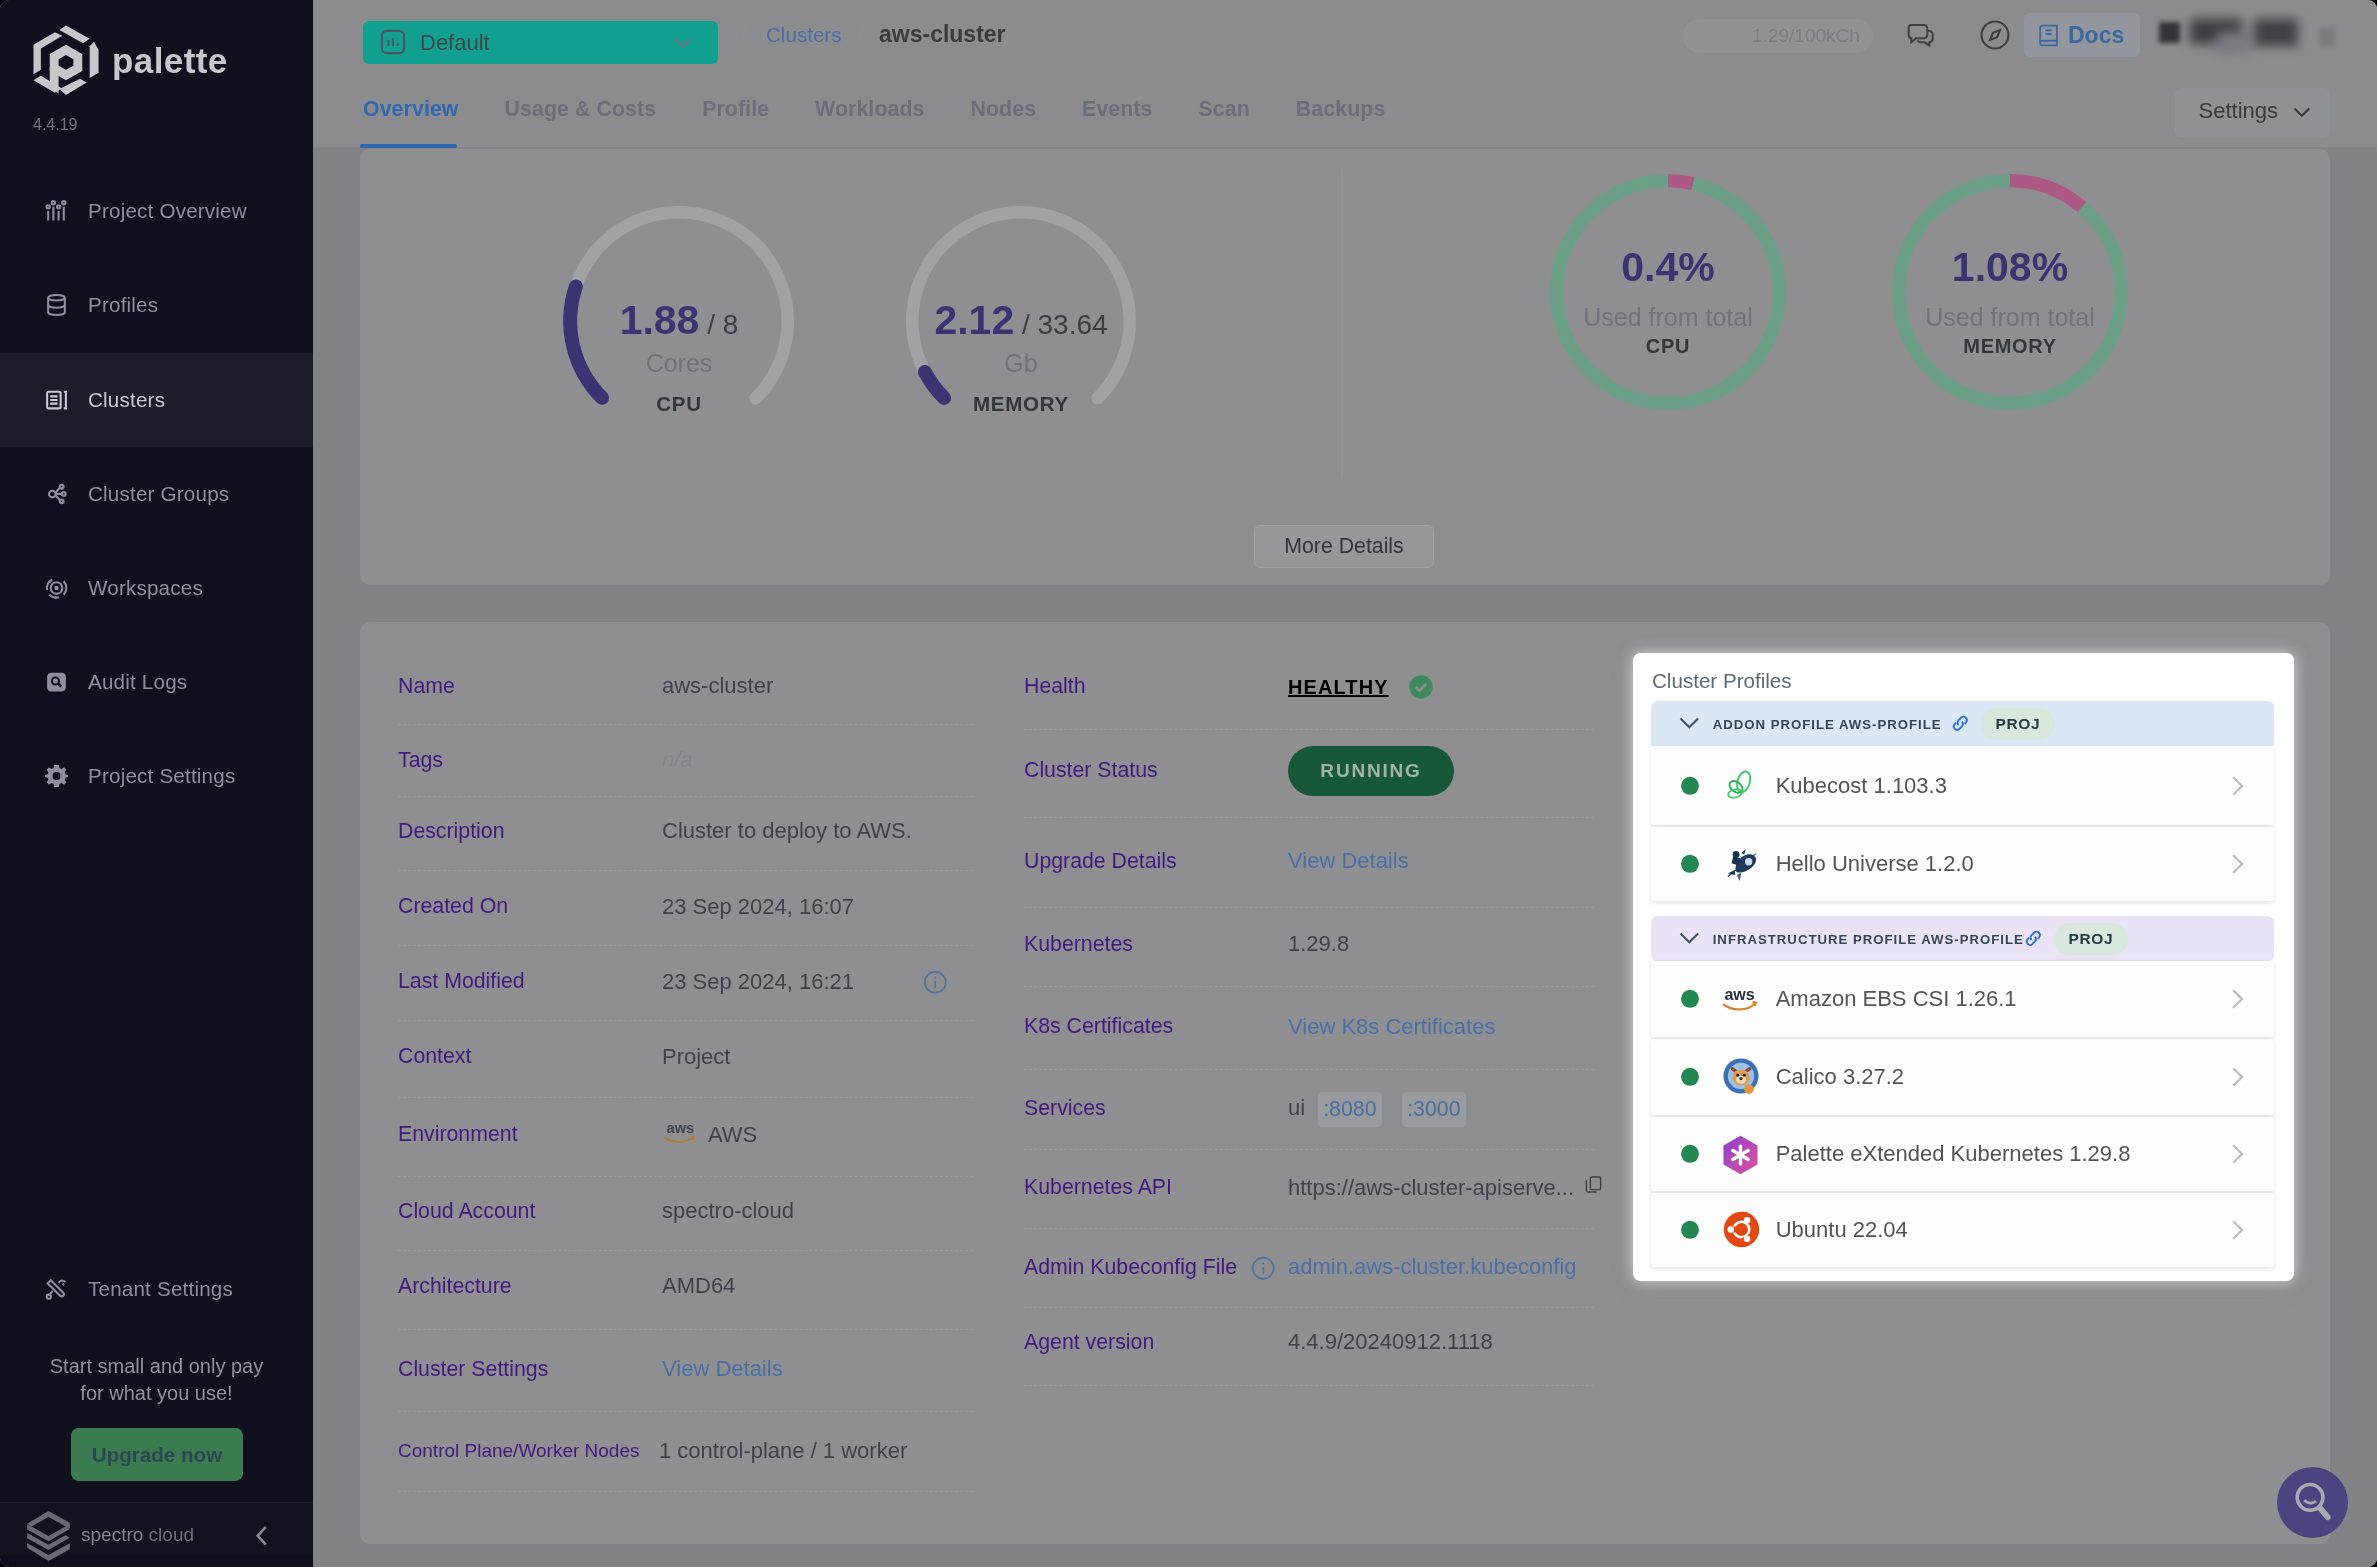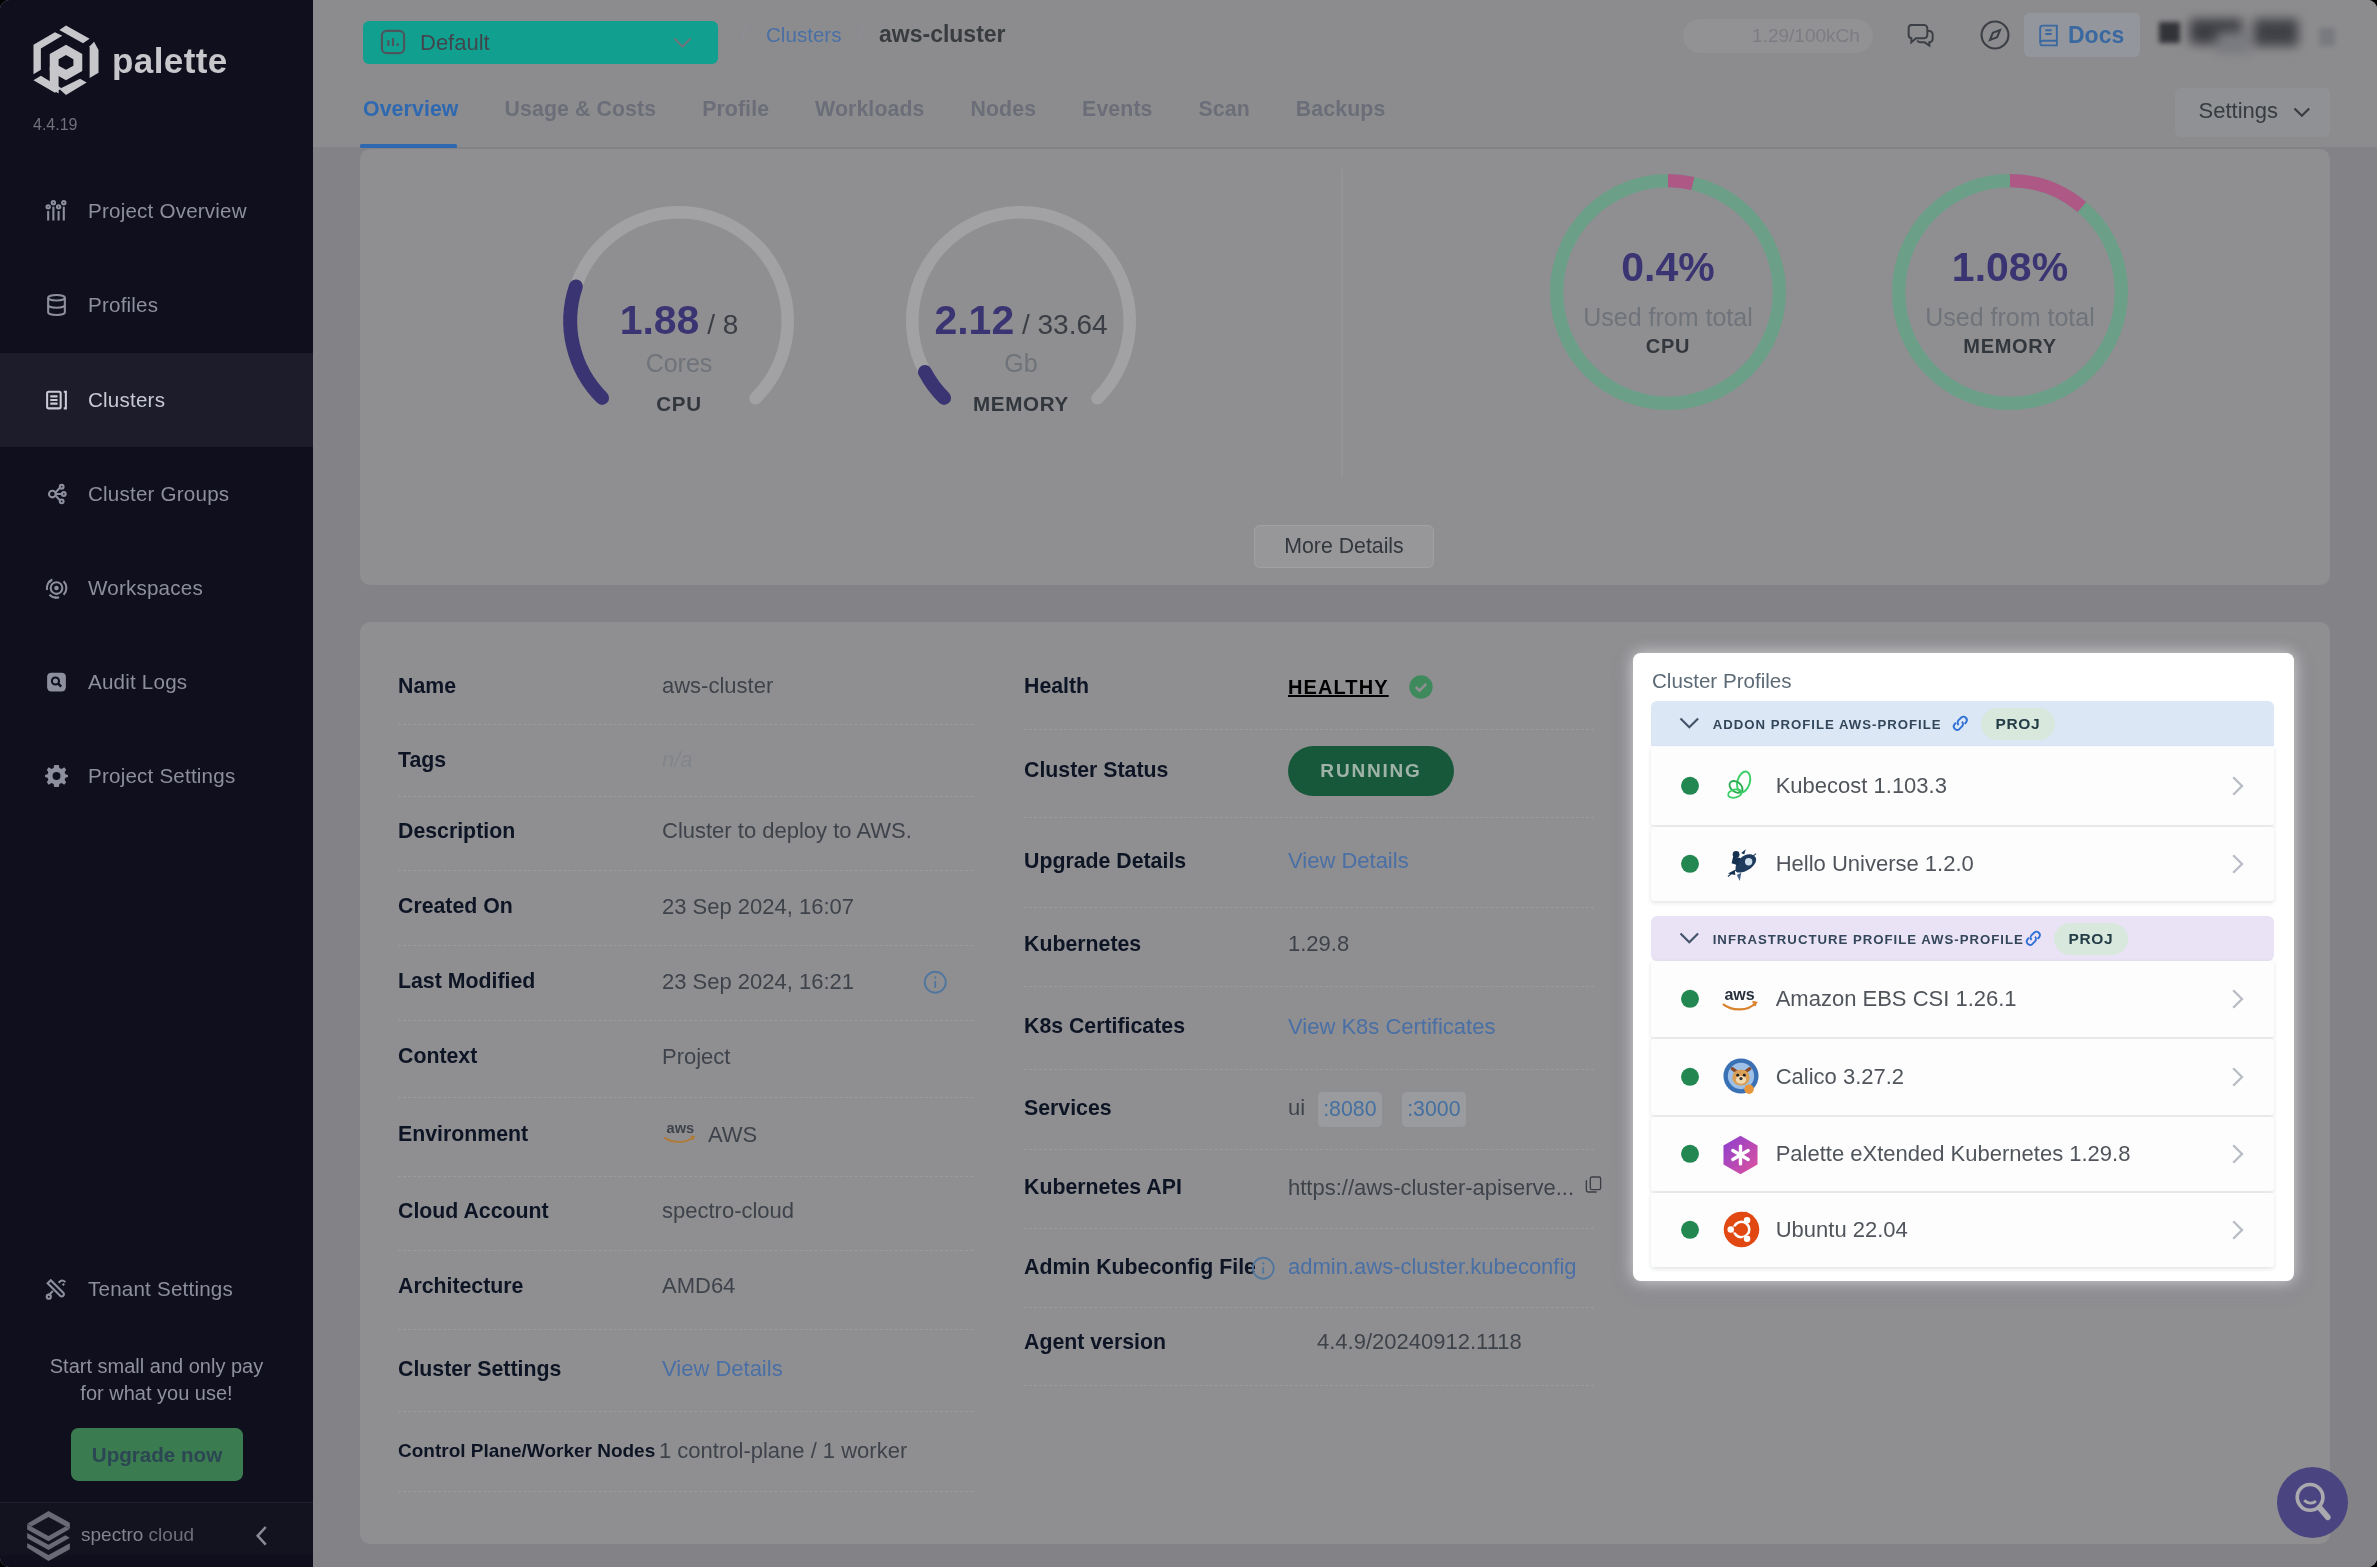--- a/index.html
+++ b/index.html
@@ -19,21 +19,21 @@
 
 .topbar { position:absolute; left:313px; top:0; width:2065px; height:147px; background:#a1a1a4; }
 .crumb { position:absolute; top:13.2px; height:43px; line-height:43px; font-size:22px; }
 
 
 .tab { font-size:21.3px; font-weight:bold; color:#7b7f8a; letter-spacing:0.1px; }
 
 
 .card { position:absolute; background:#a5a5a8; border-radius:10.3px; }
 
-.row-label { position:absolute; font-size:21.3px; color:#0f172a;font-weight:bold; }
+.row-label { position:absolute; font-size:21.3px; color:#4c1d95; }
 .row-value { position:absolute; font-size:22px; color:#484d56; }
 .divider { position:absolute; border-top:1.5px dashed #b2b2b5; }
 .blue { color:#5580be; }
 
 
 .panel { position:absolute; left:1633px; top:653px; width:661px; height:628px; background:#fff; border-radius:7.4px; box-shadow:0 0 16px rgba(255,255,255,.65), 0 4.4px 22px rgba(120,120,140,.25); }
 .prow { position:absolute; left:17.7px; width:623px; background:#fdfdfe; box-shadow:0 1.5px 4.4px rgba(60,70,90,.14); border-radius:2.9px; }
 .prow .dot { position:absolute; left:30px; top:50%; transform:translateY(-50%); width:18.4px; height:18.4px; border-radius:50%; background:#228751; }
 .prow .ptext { position:absolute; left:125px; top:50%; transform:translateY(-50%); font-size:22px; color:#50555c; }
 .prow .chev { position:absolute; right:29.4px; top:50%; transform:translateY(-50%); }
@@ -346,21 +346,21 @@
       <div class="divider" style="left:1024px;top:1228px;width:570px;"></div>
       <div class="row-label" style="left:1024px;top:1255px;">Admin Kubeconfig File</div>
       <svg class="abs" style="left:1250px;top:1255px;" width="26.5" height="26.5" viewBox="0 0 24 24" fill="none" stroke="#5d88b5" stroke-width="1.7">
             <circle cx="12" cy="12" r="9.5"></circle>
             <path d="M12 11 L12 17"></path>
             <circle cx="12" cy="7.6" r="1" fill="#5d88b5" stroke="none"></circle>
           </svg>
       <div class="row-value blue" style="left:1288px;top:1254px;">admin.aws-cluster.kubeconfig</div>
       <div class="divider" style="left:1024px;top:1307px;width:570px;"></div>
       <div class="row-label" style="left:1024px;top:1330px;">Agent version</div>
-      <div class="row-value" style="left:1288px;top:1329px;margin-left:29px;">4.4.9/20240912.1118</div>
+      <div class="row-value" style="left:1288px;top:1329px;">4.4.9/20240912.1118</div>
       <div class="divider" style="left:1024px;top:1385px;width:570px;"></div>
     </div>
   </div>
 
  </div>
 
   <div class="panel" id="panel">
     <div class="abs" style="left:19px;top:16px;font-size:20.6px;color:#5c6a76;">Cluster Profiles</div>
 
     <div class="phead" style="top:48px;background:#dbe7f4;border-radius:5.9px 5.9px 0 0;">

